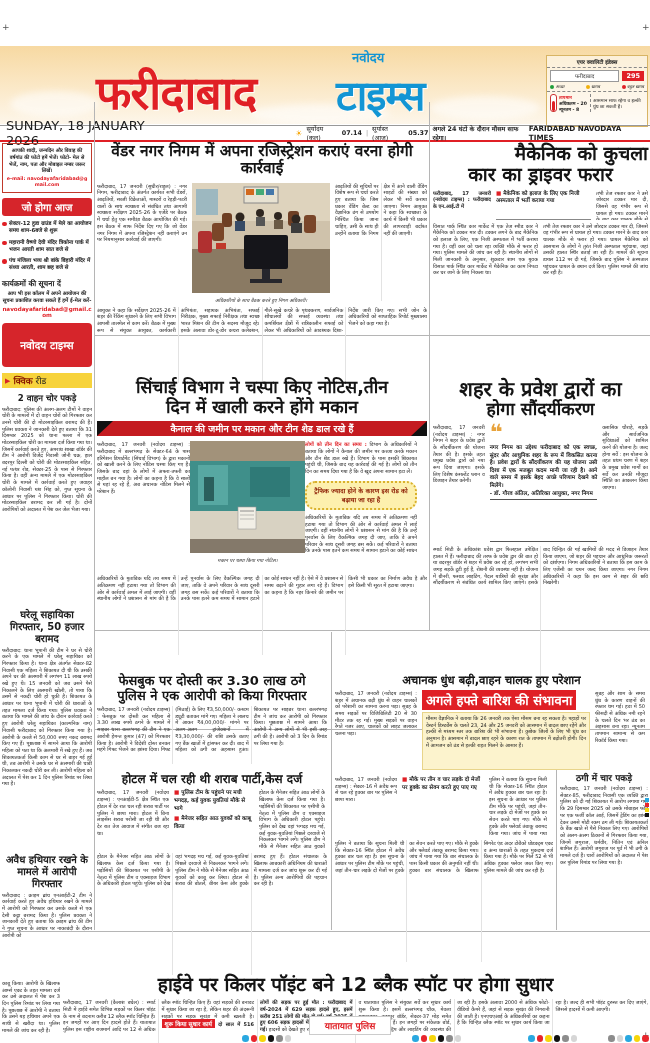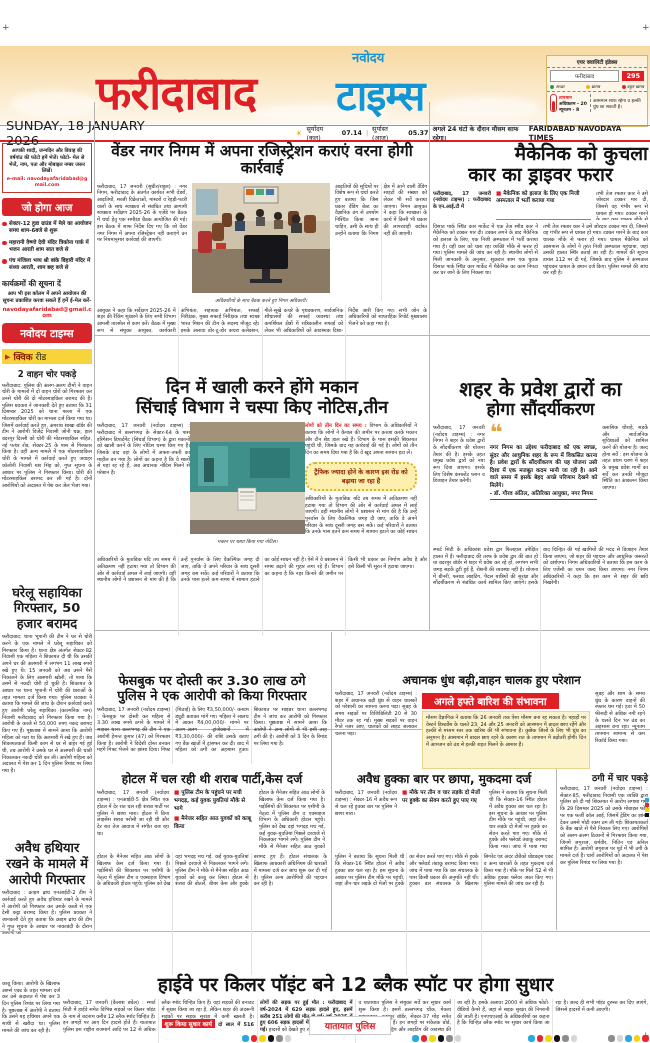--- a/index.html
+++ b/index.html
@@ -45,32 +45,32 @@
   .db-paper{font-weight:bold;font-size:7.2px;margin-left:auto;margin-right:6px;}
   .db-bold{font-weight:bold;}
   
   .side-box{border:1px solid #c0392b;padding:3px;font-size:5px;text-align:center;font-weight:bold;line-height:1.35;}
   .red-txt{color:#e01f25;font-weight:bold;}
   .today-head{background:#d6252b;color:#fff;font-weight:800;text-align:center;font-size:10px;border-radius:3px;padding:2px 0;}
   .today-item{position:relative;font-size:5.4px;font-weight:bold;line-height:1.35;padding-left:7px;margin-top:4px;text-align:left;}
   .today-item::before{content:"";position:absolute;left:0;top:2px;width:4.5px;height:4.5px;border-radius:50%;background:#e01f25;}
   .notice-title{font-weight:800;font-size:7.4px;margin-top:6px;}
   .notice-txt{font-size:5.2px;font-weight:bold;text-align:center;line-height:1.4;margin-top:2px;}
-  .ntlogo{background:#d6252b;color:#fff;font-weight:800;text-align:center;font-size:10.5px;border-radius:4px;padding:3px 0;margin-top:5px;}
+  .ntlogo{background:#d6252b;color:#fff;font-weight:800;text-align:center;font-size:10.5px;border-radius:4px;padding:15px 0;margin-top:5px;}
   .quick{background:#f7d33c;display:flex;align-items:center;gap:3px;font-size:9px;padding:1px 3px;}
   .quick .tri{color:#d6252b;font-size:7px;}
   .quick b{color:#8a1a00;}
-  .side-art-title{font-weight:800;text-align:center;font-size:13px;line-height:1.2;margin:5px 0 2px 0;}
+  .side-art-title{font-weight:800;text-align:center;font-size:10px;line-height:1.2;margin:5px 0 2px 0;}
   
   .banner{position:relative;background:#c41b20;color:#fff;font-weight:800;text-align:center;font-size:9.5px;line-height:15px;height:15px;}
   .banner::before{content:"";position:absolute;left:0;top:0;border-top:15px solid #111;border-right:16px solid transparent;}
   .banner::after{content:"";position:absolute;right:0;bottom:0;border-bottom:15px solid #111;border-left:16px solid transparent;}
   .hot-bullets{font-size:5.6px;font-weight:bold;line-height:1.35;text-align:left;}
   .hot-bullets .sq{color:#e01f25;}
-  .subred{display:inline-block;background:#e01f25;color:#fff;font-weight:800;font-size:10px;padding:1px 12px;}
+  .subred{display:inline-block;background:#e01f25;color:#fff;font-weight:800;font-size:13px;padding:1px 4px;}
   .ybox{background:#fcf3cd;border:1px solid #e8d48a;padding:2px 3px;font-size:5px;line-height:1.35;text-align:justify;}
   .callout{background:#fdf0ae;border:2px dotted #d9b12c;border-radius:10px;color:#8a1a00;font-weight:800;font-size:6.4px;text-align:center;padding:4px 5px;line-height:1.3;}
   .quotebig{color:#e8a33c;font-size:22px;font-weight:800;line-height:.8;}
   .qtxt{font-size:5.6px;font-weight:bold;text-align:justify;line-height:1.35;}
   .qattr{font-size:5.6px;font-weight:800;border-bottom:1px solid #555;padding-bottom:2px;}
   .police-box{position:absolute;background:#fff;border:1px solid #ccc;color:#e01f25;font-weight:800;font-size:9px;text-align:center;padding:2px 4px;}
   .redsub{display:inline-block;background:#e01f25;color:#fff;font-weight:800;font-size:6px;padding:0.5px 3px;}
   .stat-b{font-weight:800;}
   .capt{font-size:4.8px;font-style:italic;text-align:center;color:#333;}
   .regdots{position:absolute;display:flex;gap:2px;}
@@ -228,22 +228,23 @@
     </div>
     <div class="bt" style="width:52px;height:30px;">तभी तेज रफ्तार कार ने उसे जोरदार टक्कर मार दी, जिससे वह गंभीर रूप से घायल हो गया। टक्कर मारने के बाद कार चालक मौके से फरार हो गया। घायल मैकेनिक को आसपास के लोगों ने तुरंत निजी अस्पताल पहुंचाया, जहां उसकी हालत स्थिर बताई जा रही है। मामले की सूचना डायल 112 पर दी गई, जिसके बाद पुलिस ने अस्पताल पहुंचकर घायल के बयान दर्ज किए। पुलिस मामले की जांच कर रही है।</div>
   </div>
   <div style="display:flex;gap:5px;margin-top:3px;">
     <div class="bt" style="width:105px;height:136px;">विसात पार्क स्थित कार मार्केट में एक तेज स्पीड कार ने मैकेनिक को टक्कर मार दी। टक्कर लगने के बाद मैकेनिक को इलाज के लिए, एक निजी अस्पताल में भर्ती कराया गया है। वहीं कार को चला रहा व्यक्ति मौके से फरार हो गया। पुलिस मामले की जांच कर रही है। स्थानीय लोगों से मिली जानकारी के अनुसार, शुक्रवार शाम एक युवक विसात पार्क स्थित कार मार्केट में मैकेनिक का काम निपटा कर घर जाने के लिए निकला था।</div>
     <div class="bt" style="width:105px;height:136px;">तभी तेज रफ्तार कार ने उसे जोरदार टक्कर मार दी, जिससे वह गंभीर रूप से घायल हो गया। टक्कर मारने के बाद कार चालक मौके से फरार हो गया। घायल मैकेनिक को आसपास के लोगों ने तुरंत निजी अस्पताल पहुंचाया, जहां उसकी हालत स्थिर बताई जा रही है। मामले की सूचना डायल 112 पर दी गई, जिसके बाद पुलिस ने अस्पताल पहुंचकर घायल के बयान दर्ज किए। पुलिस मामले की जांच कर रही है।</div>
   </div>
 </div>
 
 <div class="abs" style="left:97px;top:338px;width:330px;">
+  <div class="hl" style="font-size:17.5px;">सिंचाई विभाग ने चस्पा किए नोटिस,तीन</div>
   <div class="hl" style="font-size:17.5px;">दिन में खाली करने होंगे मकान</div>
-  <div class="hl" style="font-size:17.5px;">सिंचाई विभाग ने चस्पा किए नोटिस,तीन</div>
+  <div class="banner" style="margin-top:4px;">कैनाल की जमीन पर मकान और टीन शेड डाल रखे हैं</div>
   <div style="display:flex;margin-top:5px;">
     <div class="bt" style="width:93px;height:130px;">फरीदाबाद, 17 जनवरी (नवोदय टाइम्स) : फरीदाबाद में बल्लभगढ़ के सेक्टर-64 के पास इरिगेशन डिपार्टमेंट (सिंचाई विभाग) के द्वारा मकानों को खाली करने के लिए नोटिस चस्पा किए गए हैं। जिसके बाद वहां के लोगों में अफरा-तफरी का माहौल बन गया है। लोगों का कहना है कि वे सालों से यहां रह रहे हैं, अब अचानक नोटिस मिलने से परेशान हैं।</div>
     <div style="width:115px;">
       <svg width="115" height="112" viewBox="0 0 115 112">
         <rect width="115" height="112" fill="#b9a98e"></rect>
         <rect y="0" width="115" height="22" fill="#a2927a"></rect>
         <rect x="0" y="20" width="115" height="52" fill="#3f8f8a"></rect>
         <rect x="8" y="24" width="30" height="40" fill="#57a8a2"></rect>
         <rect x="60" y="26" width="40" height="30" fill="#2f7a77"></rect>
         <rect x="0" y="70" width="115" height="28" fill="#d8d2c2"></rect>
@@ -308,34 +309,33 @@
     <div class="hot-bullets" style="width:80px;">
       <div><span class="sq">■</span> <span>पुलिस टीम के पहुंचने पर मची भगदड़, कई युवक युवतियां मौके से भागे</span></div>
       <div style="margin-top:3px;"><span class="sq">■</span> <span>मैनेजर सहित आठ युवकों को काबू किया</span></div>
     </div>
     <div class="bt" style="width:66px;height:60px;">होटल के मैनेजर सहित आठ लोगों के खिलाफ केस दर्ज किया गया है। पड़ोसियों की शिकायत पर एसीपी के नेतृत्व में पुलिस टीम व एक्साइज विभाग के अधिकारी होटल पहुंचे। पुलिस को देख वहां भगदड़ मच गई, कई युवक-युवतियां पिछले दरवाजे से निकलकर भागने लगे। पुलिस टीम ने मौके से मैनेजर सहित आठ युवकों को काबू कर लिया। होटल से शराब की बोतलें, बीयर केस और हुक्के बरामद हुए हैं। होटल संचालक के खिलाफ आबकारी अधिनियम की धाराओं में मामला दर्ज कर जांच शुरू कर दी गई है। पुलिस अन्य आरोपियों की पहचान कर रही है।</div>
   </div>
   <div class="bt cols3" style="width:230px;height:122px;margin-top:4px;">होटल के मैनेजर सहित आठ लोगों के खिलाफ केस दर्ज किया गया है। पड़ोसियों की शिकायत पर एसीपी के नेतृत्व में पुलिस टीम व एक्साइज विभाग के अधिकारी होटल पहुंचे। पुलिस को देख वहां भगदड़ मच गई, कई युवक-युवतियां पिछले दरवाजे से निकलकर भागने लगे। पुलिस टीम ने मौके से मैनेजर सहित आठ युवकों को काबू कर लिया। होटल से शराब की बोतलें, बीयर केस और हुक्के बरामद हुए हैं। होटल संचालक के खिलाफ आबकारी अधिनियम की धाराओं में मामला दर्ज कर जांच शुरू कर दी गई है। पुलिस अन्य आरोपियों की पहचान कर रही है।</div>
 </div>
 
 <div class="abs" style="left:335px;top:733px;width:218px;">
-  <div class="hl" style="font-size:12px;">अवैध हुक्का बार पर छापा, मुकदमा दर्ज</div>
   <div style="display:flex;gap:5px;margin-top:3px;">
     <div class="bt" style="width:62px;height:60px;">फरीदाबाद, 17 जनवरी (नवोदय टाइम्स) : सेक्टर-16 में अवैध रूप से चल रहे हुक्का बार पर पुलिस ने छापा मारा।</div>
     <div class="hot-bullets" style="width:82px;">
       <span class="sq">■</span>
       <span>मौके पर तीन व चार लड़के दो मेजों पर हुक्के का सेवन करते हुए पाए गए</span>
     </div>
     <div class="bt" style="width:58px;height:60px;">पुलिस ने बताया कि सूचना मिली थी कि सेक्टर-16 स्थित होटल में अवैध हुक्का बार चल रहा है। इस सूचना के आधार पर पुलिस टीम मौके पर पहुंची, जहां तीन-चार लड़के दो मेजों पर हुक्के का सेवन करते पाए गए। मौके से हुक्के और फ्लेवर्ड तंबाकू बरामद किया गया। जांच में पाया गया कि बार संचालक के पास किसी प्रकार की अनुमति नहीं थी। हुक्का बार संचालक के खिलाफ सिगरेट एंड अदर टोबैको प्रोडक्ट्स एक्ट व अन्य धाराओं के तहत मुकदमा दर्ज किया गया है। मौके पर मिले 52 से भी अधिक हुक्का फ्लेवर जब्त किए गए। पुलिस मामले की जांच कर रही है।</div>
   </div>
   <div class="bt cols3" style="width:218px;height:122px;margin-top:4px;">पुलिस ने बताया कि सूचना मिली थी कि सेक्टर-16 स्थित होटल में अवैध हुक्का बार चल रहा है। इस सूचना के आधार पर पुलिस टीम मौके पर पहुंची, जहां तीन-चार लड़के दो मेजों पर हुक्के का सेवन करते पाए गए। मौके से हुक्के और फ्लेवर्ड तंबाकू बरामद किया गया। जांच में पाया गया कि बार संचालक के पास किसी प्रकार की अनुमति नहीं थी। हुक्का बार संचालक के खिलाफ सिगरेट एंड अदर टोबैको प्रोडक्ट्स एक्ट व अन्य धाराओं के तहत मुकदमा दर्ज किया गया है। मौके पर मिले 52 से भी अधिक हुक्का फ्लेवर जब्त किए गए। पुलिस मामले की जांच कर रही है।</div>
 </div>
 
 <div class="abs" style="left:560px;top:733px;width:88px;">
-  <div class="hl" style="font-size:9px;text-align:right;">ठगी में चार पकड़े</div>
+  <div class="hl" style="font-size:9px;">ठगी में चार पकड़े</div>
   <div class="bt" style="width:88px;height:182px;margin-top:2px;">फरीदाबाद, 17 जनवरी (नवोदय टाइम्स) : सेक्टर-85, फरीदाबाद निवासी एक व्यक्ति द्वारा पुलिस को दी गई शिकायत में आरोप लगाया गया कि 29 दिसम्बर 2025 को उसके मोबाइल फोन पर एक फर्जी कॉल आई, जिसमें ट्रेडिंग का झांसा देकर उससे मोटी रकम ठग ली गई। शिकायतकर्ता के बैंक खाते से पैसे निकाल लिए गए। आरोपियों को अलग-अलग ठिकानों से गिरफ्तार किया गया, जिनमें जगुराज, धर्मवीर, नितिन एवं अनिल शामिल हैं। आरोपी जगुराज पर पूर्व में भी ठगी के मामले दर्ज हैं। चारों आरोपियों को अदालत में पेश कर पुलिस रिमांड पर लिया गया है।</div>
 </div>
 
 <div class="abs" style="left:63px;top:934px;width:585px;">
   <div class="hl" style="font-size:19px;">हाईवे पर किलर पॉइंट बने 12 ब्लैक स्पॉट पर होगा सुधार</div>
   <div class="bt cols6" style="width:585px;height:72px;margin-top:4px;">
     <span>फरीदाबाद, 17 जनवरी (कैलाश बघेल) : स्मार्ट सिटी में हाईवे समेत विभिन्न सड़कों पर किलर पॉइंट के नाम से बदनाम करीब 12 ब्लैक स्पॉट चिन्हित हैं। इन जगहों पर आए दिन हादसे होते हैं। यातायात पुलिस इस राष्ट्रीय राजमार्ग आदि पर 12 से अधिक ब्लैक स्पॉट चिन्हित किए हैं। वहां सड़कों की बनावट में सुधार किया जा रहा है, लेकिन शहर की अंदरूनी सड़कों पर सड़क सुरक्षा में कमी खलती है।</span>
     <span class="redsub">शुरू किया सुधार कार्य</span>
     <span class="stat-b">दो साल में 516 लोगों की सड़क पर हुई मौत : फरीदाबाद में वर्ष-2024 में 629 सड़क हादसे हुए, इसमें करीब 251 लोगों की मौत हो गई। वर्ष 2025 में हुए 606 सड़क हादसों में भी कई लोगों की जान गई।</span>
     <span>हादसों को देखते हुए राष्ट्रीय राजमार्ग प्राधिकरण व यातायात पुलिस ने संयुक्त सर्वे कर सुधार कार्य शुरू किया है। इसमें बल्लभगढ़ चौक, मेवला महाराजपुर, बदरपुर बॉर्डर, सेक्टर-37 मोड़ समेत कई पॉइंट शामिल हैं। इन जगहों पर संकेतक बोर्ड, कैट आई, रंबल स्ट्रिप और लाइटिंग की व्यवस्था की जा रही है। इसके अलावा 2000 से अधिक फोटो-वीडियो कैमरे हैं, जहां से सड़क सुरक्षा की निगरानी की जाती है। एनएचएआई के अधिकारियों का कहना है कि चिन्हित ब्लैक स्पॉट पर सुधार कार्य किया जा रहा है। जल्द ही सभी पॉइंट दुरुस्त कर दिए जाएंगे, जिससे हादसों में कमी आएगी।</span>

